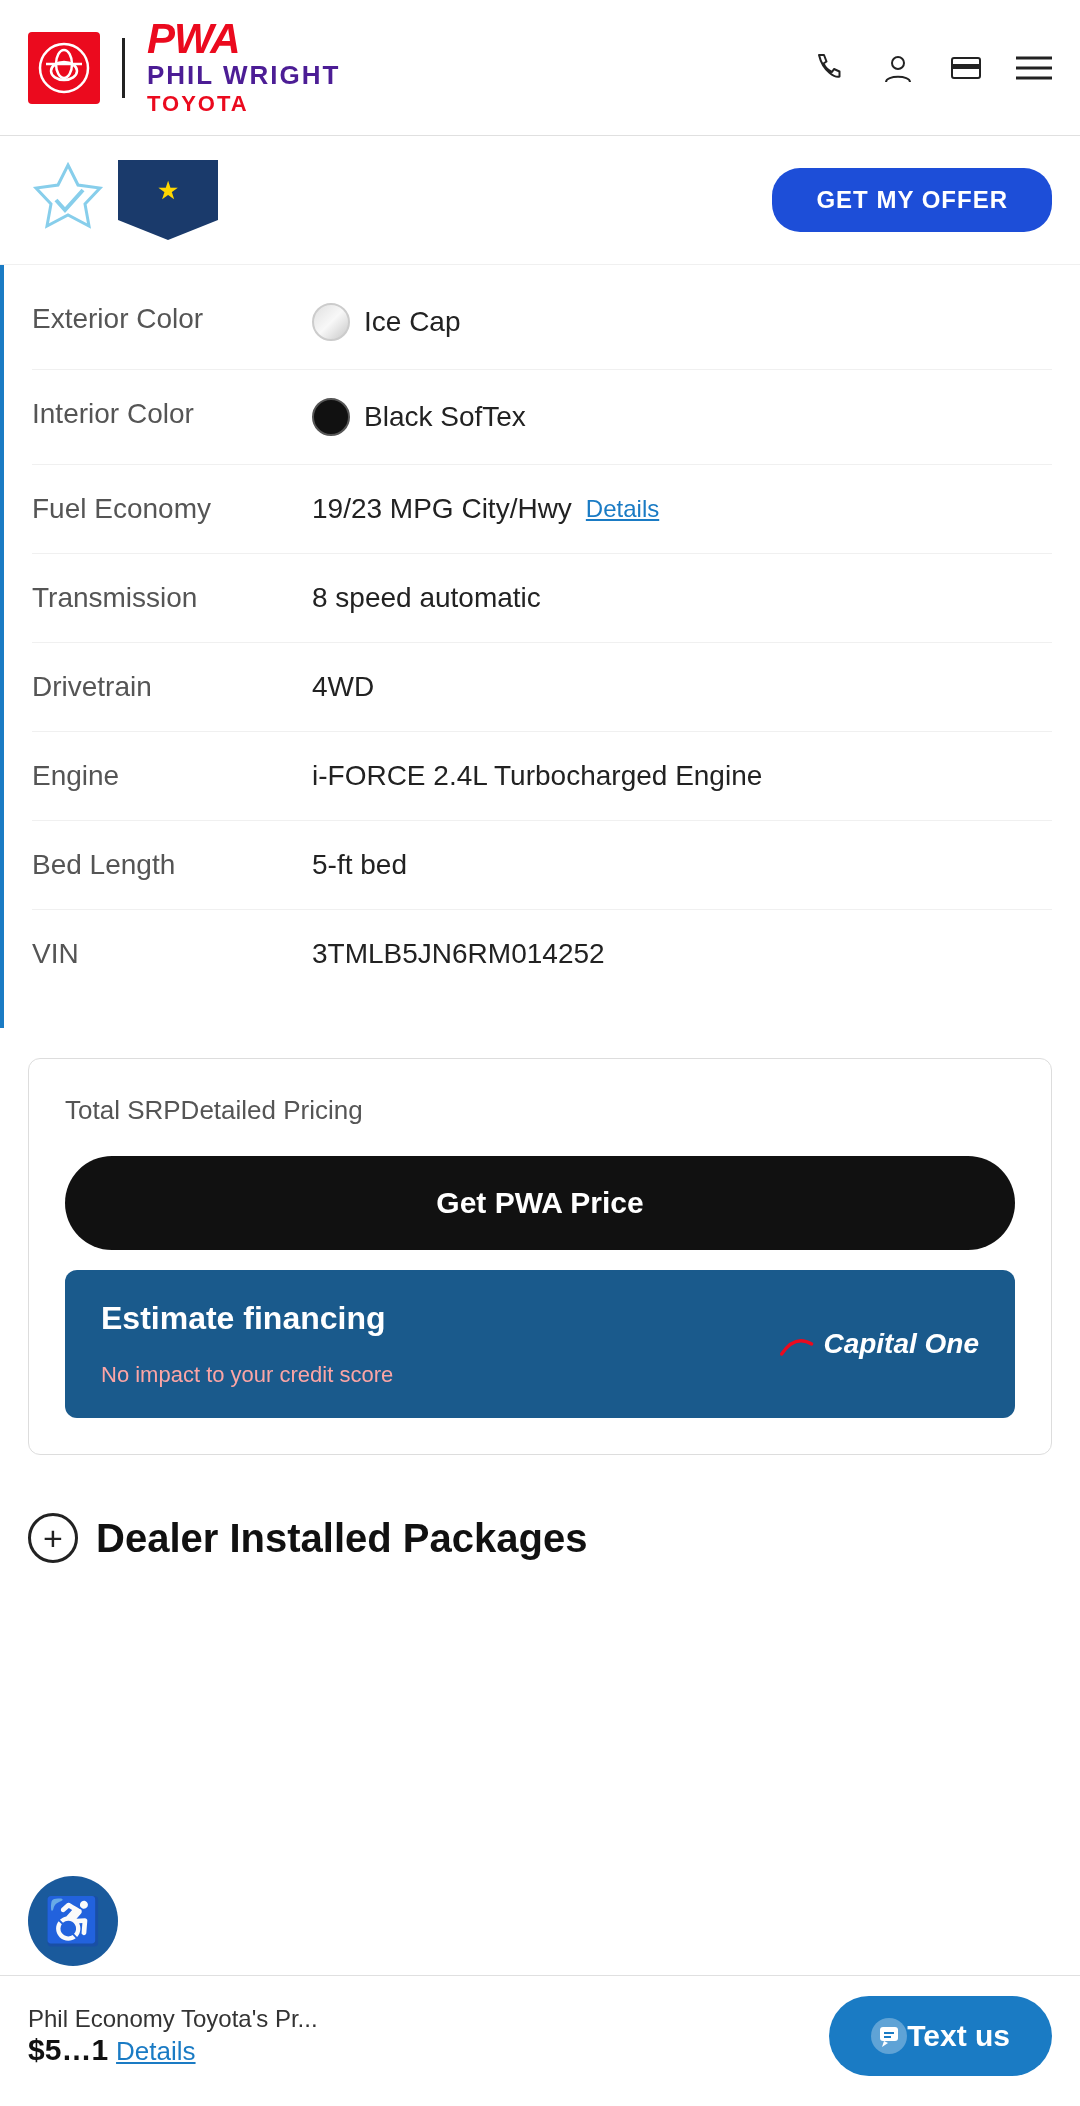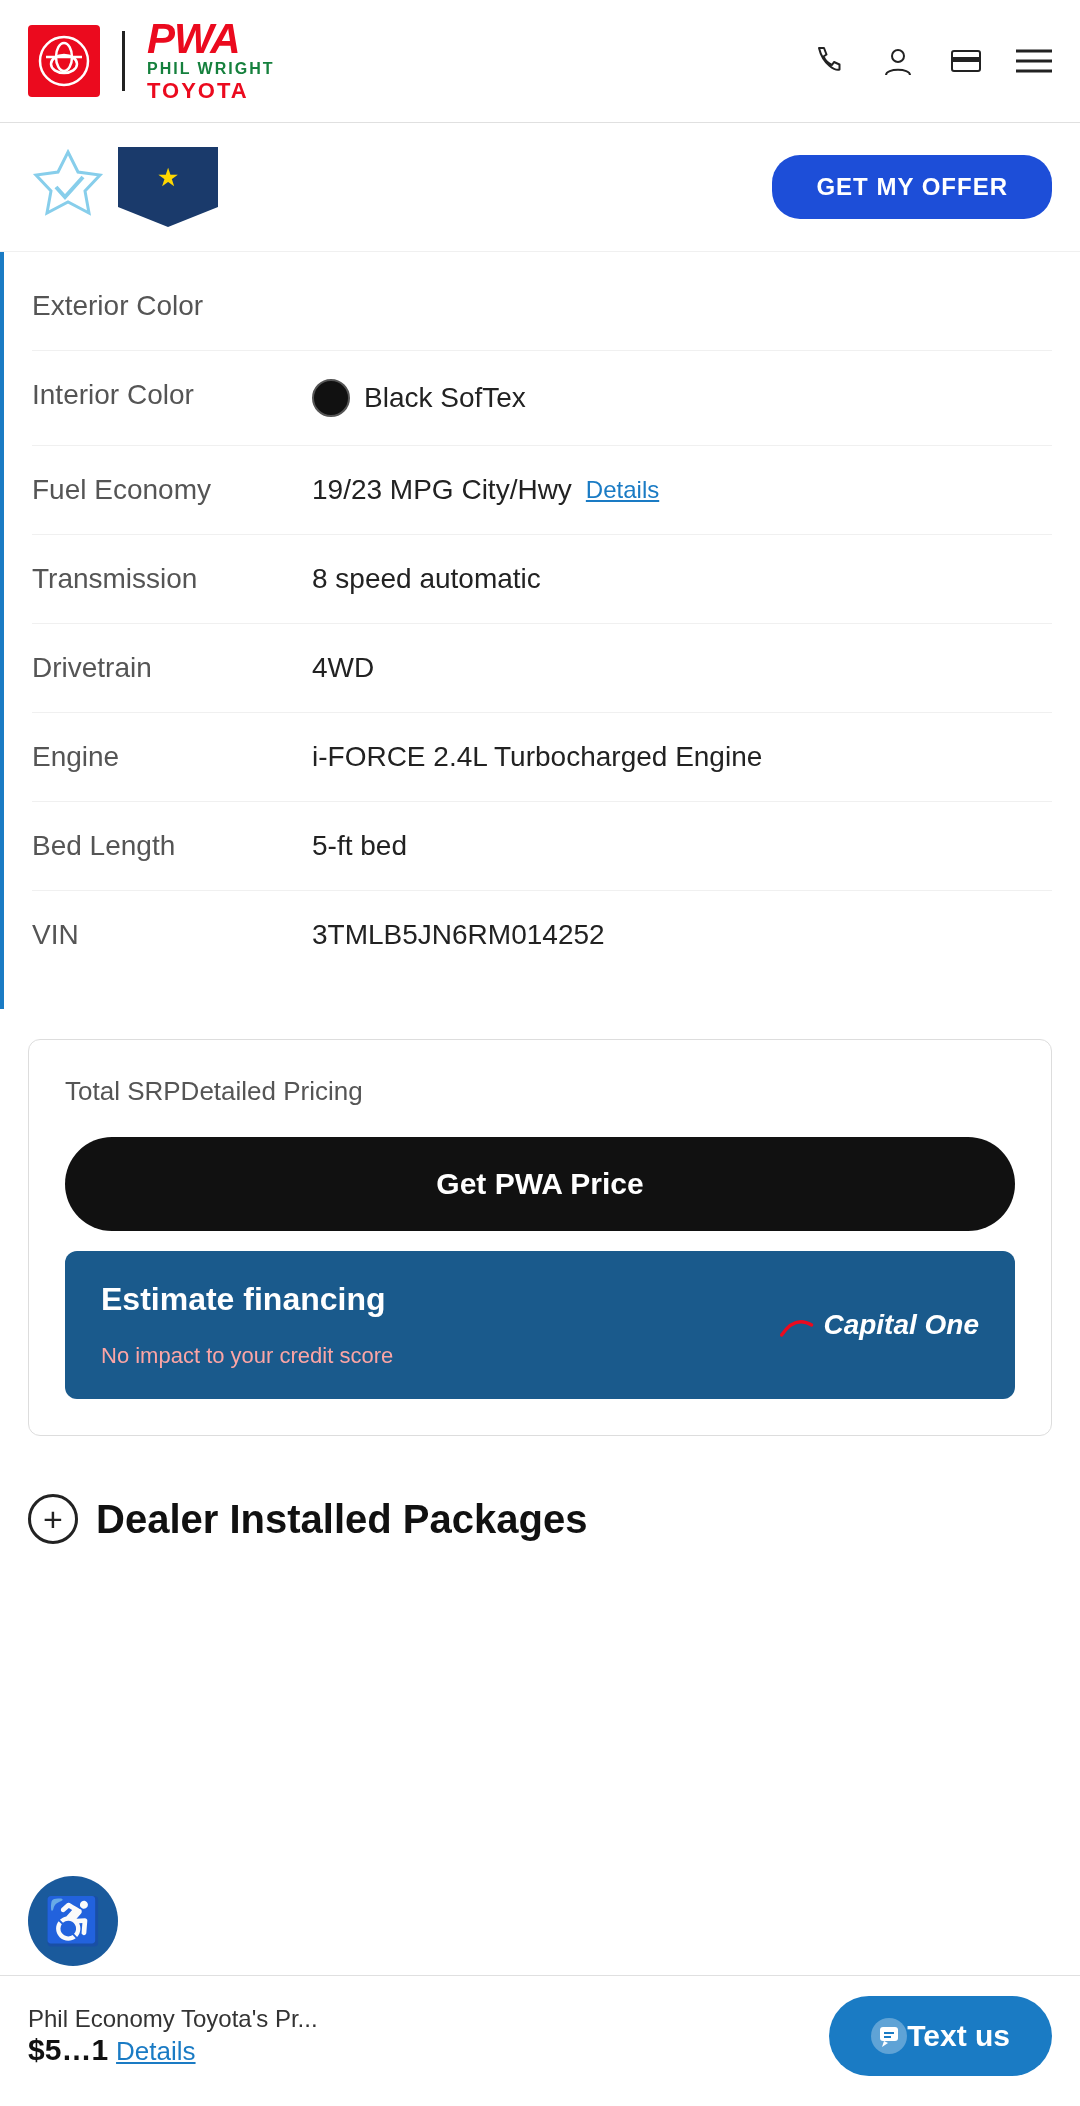--- a/index.html
+++ b/index.html
@@ -55,23 +55,23 @@
     }
     .pwa-text {
       font-size: 42px;
       font-weight: 900;
       color: #eb0a1e;
       font-style: italic;
       line-height: 1;
       letter-spacing: -1px;
     }
     .phil-wright-text {
-      font-size: 16px;
-      font-weight: 700;
-      color: #15803d;
+      font-size: 26px;
+      font-weight: 700;
+      color: #4c1d95;
       letter-spacing: 2px;
       text-transform: uppercase;
       text-align: right;
     }
     .toyota-text-brand {
       font-size: 22px;
       font-weight: 700;
       color: #eb0a1e;
       letter-spacing: 2px;
       text-transform: uppercase;
@@ -434,20 +434,24 @@
       <text x="50" y="38" text-anchor="middle" fill="gold" font-size="22" font-weight="bold">★</text>
     </svg>
   </div>
   <button class="get-offer-btn">GET MY OFFER</button>
 </section>
 
 <section class="specs-section">
 
   <div class="spec-row">
     <div class="spec-label">Exterior Color</div>
+    <div class="spec-value">
+      <span class="color-swatch swatch-ice-cap"></span>
+      <span>Ice Cap</span>
+    </div>
   </div>
 
   <div class="spec-row">
     <div class="spec-label">Interior Color</div>
     <div class="spec-value">
       <span class="color-swatch swatch-black"></span>
       <span>Black SofTex</span>
     </div>
   </div>
 

